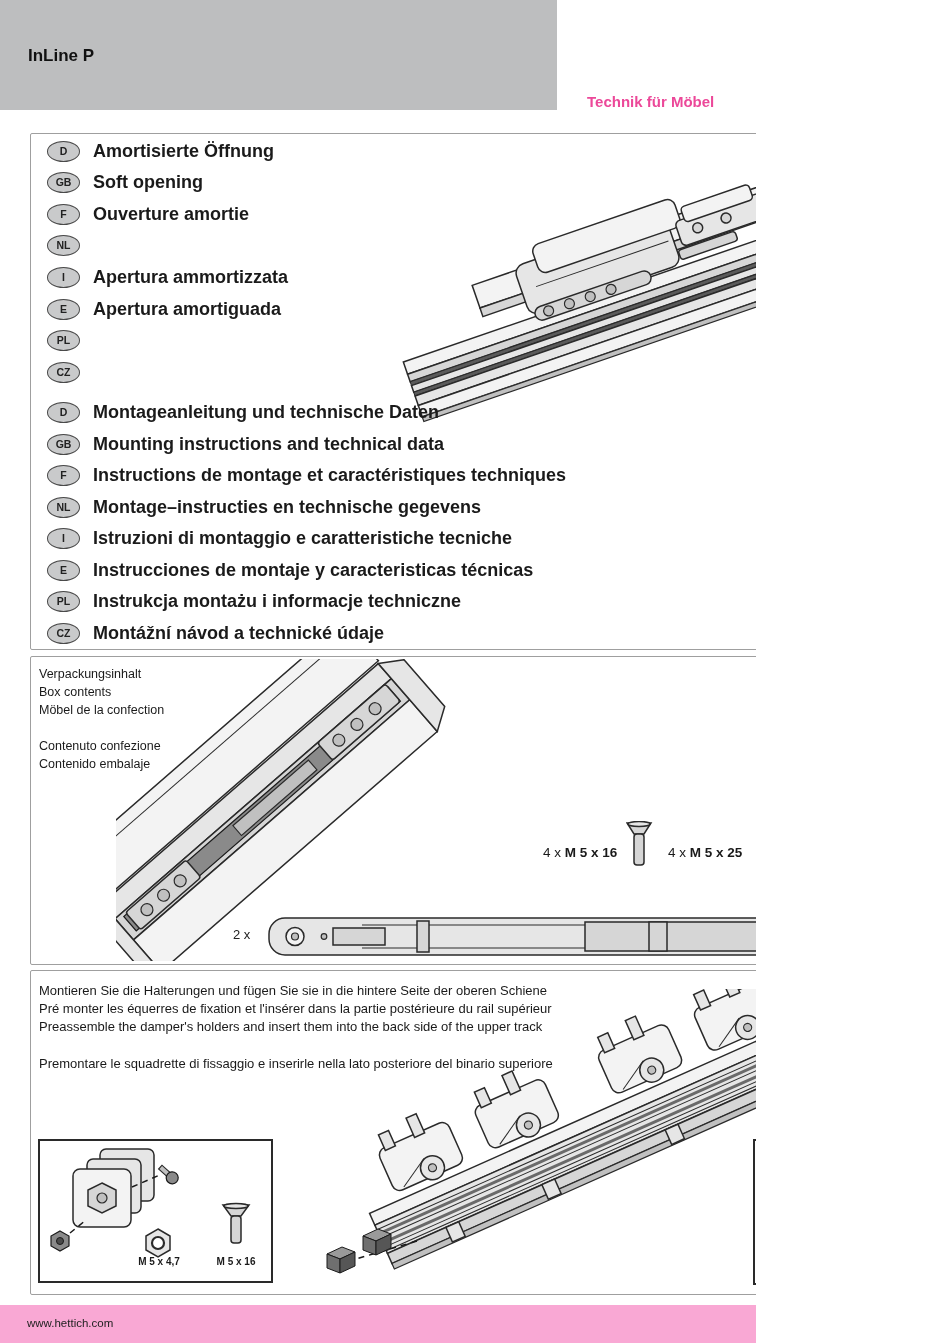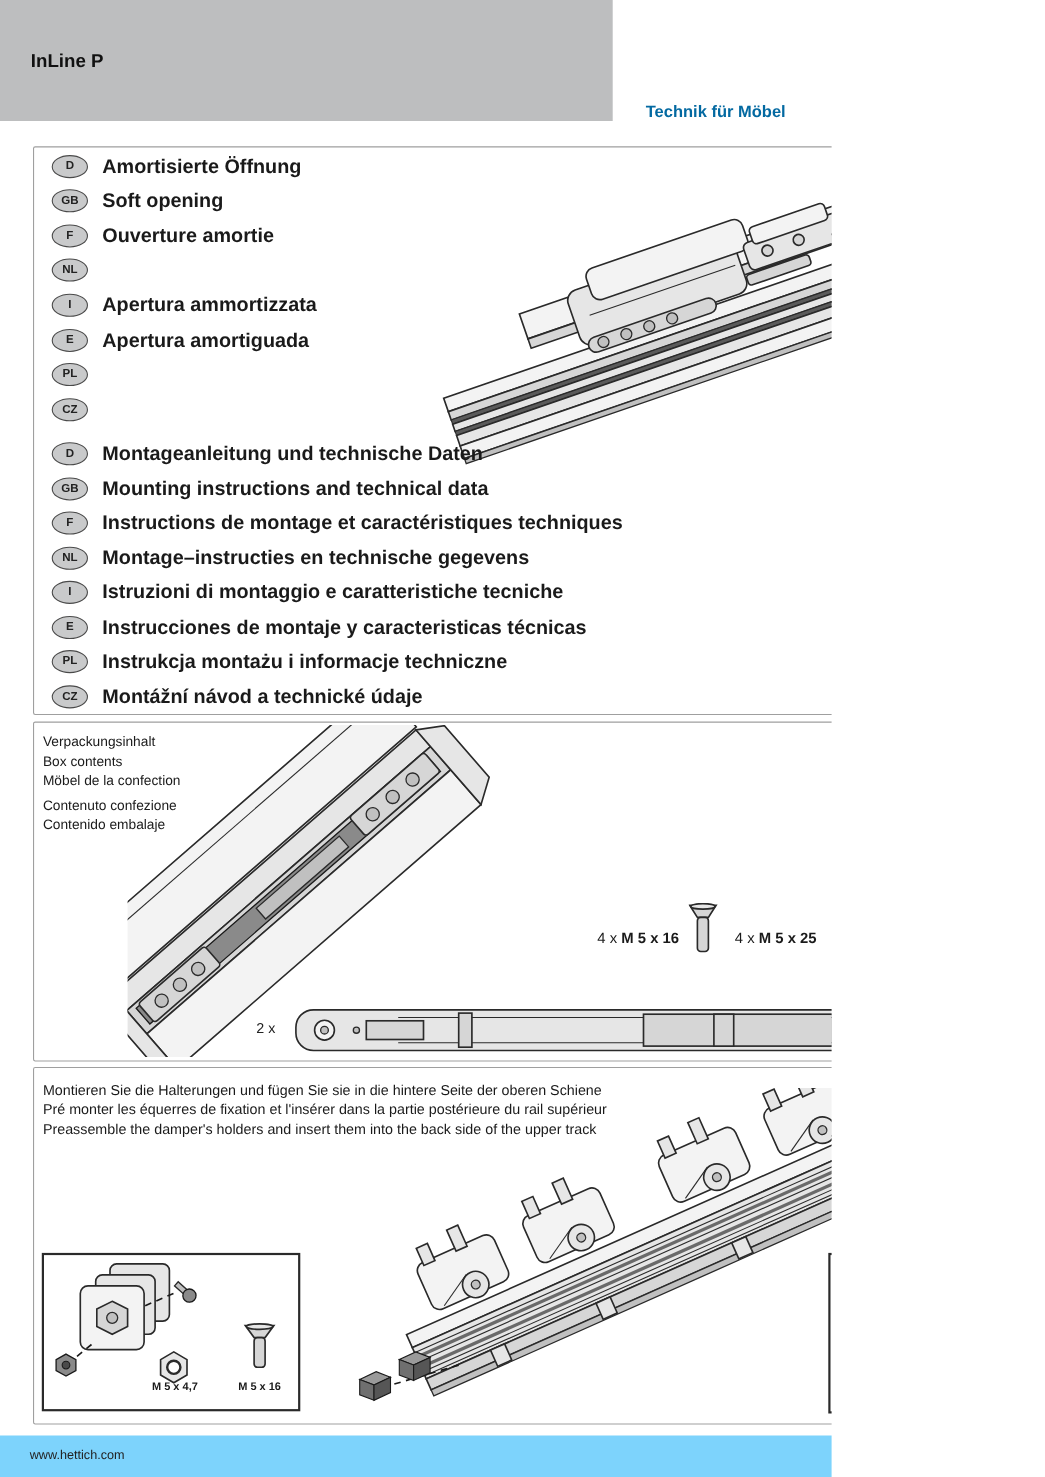--- a/index.html
+++ b/index.html
@@ -3,21 +3,21 @@
 <meta charset="utf-8">
 <style>
   html,body{margin:0;padding:0;}
   body{width:950px;height:1343px;position:relative;background:#fff;
        font-family:"Liberation Sans",sans-serif;color:#1a1a1a;}
   .page{position:absolute;left:0;top:0;width:756px;height:1343px;background:#fff;overflow:hidden;}
 
   
   .header-band{position:absolute;left:0;top:0;width:557px;height:110px;background:#bdbebf;}
   .page-title{position:absolute;left:28px;top:46px;font-size:17px;font-weight:bold;color:#111;}
-  .tagline{position:absolute;left:587px;top:93px;font-size:15px;font-weight:bold;color:#0369a1;}
+  .tagline{position:absolute;left:587px;top:93px;font-size:15px;font-weight:bold;color:#ec4899;}
   .logo{position:absolute;left:782px;top:4px;width:150px;height:114px;}
   .logo-text{position:absolute;left:2px;bottom:0;font-size:40px;font-weight:bold;letter-spacing:-1.5px;
              line-height:1;color:#141414;transform:scaleX(.98);transform-origin:left bottom;}
   .logo-stripes{position:absolute;right:4px;top:0;}
 
   
   .sec{position:absolute;left:30px;width:890px;border:1px solid #9f9f9f;border-radius:2px;background:#fff;}
   #sec1{top:133px;height:515px;}
   #sec2{top:656px;height:307px;}
   #sec3{top:970px;height:323px;}
@@ -25,35 +25,35 @@
   
   .lang-list{list-style:none;margin:0;padding:0;}
   .lang-row{position:absolute;left:16px;height:20px;display:flex;align-items:center;gap:13px;}
   .badge{display:inline-flex;align-items:center;justify-content:center;width:31px;height:19px;
          border:1.5px solid #4a4a4a;border-radius:50%;background:#c9cacb;
          font-size:10.5px;font-weight:bold;color:#222;flex:0 0 auto;}
   .lang-text{font-size:18px;font-weight:bold;white-space:nowrap;}
 
   
   .intro{position:absolute;left:8px;top:8px;font-size:12.5px;line-height:18px;}
-  .intro .gap{margin-top:4px;}
+  .intro .gap{margin-top:18px;}
   .qty{font-size:13px;color:#222;}
   .holder-qty{position:absolute;left:747px;top:27px;}
   .part{position:absolute;font-size:13.5px;white-space:nowrap;}
   .part .b{font-weight:bold;}
   .rail-qty{position:absolute;left:202px;top:270px;}
   .inset{position:absolute;background:#fff;border:2px solid #2a2a2a;}
   .inset-label{position:absolute;font-size:10px;font-weight:bold;text-align:center;white-space:nowrap;}
 
   
   .instr{position:absolute;left:8px;top:11px;font-size:13px;line-height:18px;}
   .instr .gap{margin-top:19px;}
 
   
-  .footer{position:absolute;left:0;top:1305px;width:950px;height:38px;background:#7dd3fc;}
+  .footer{position:absolute;left:0;top:1305px;width:950px;height:38px;background:#f9a8d4;}
   .footer-url{position:absolute;left:27px;top:12px;font-size:11.5px;color:#222;}
 
   svg{position:absolute;overflow:hidden;}
   .s1{fill:#f3f3f3;stroke:#2a2a2a;stroke-width:1.5;}
   .s2{fill:#e6e6e6;stroke:#2a2a2a;stroke-width:1.5;}
   .s3{fill:#d6d6d6;stroke:#2a2a2a;stroke-width:1.5;}
   .s4{fill:#c0c0c0;stroke:#2a2a2a;stroke-width:1.2;}
   .dk{fill:#5a5a5a;stroke:#2a2a2a;stroke-width:1;}
   .dk2{fill:#8a8a8a;stroke:#1a1a1a;stroke-width:1.2;}
   .thin{stroke:#2a2a2a;stroke-width:1;fill:none;}
@@ -274,20 +274,21 @@
       <circle class="s1" cx="622" cy="21.5" r="9" stroke-width="2"></circle>
       <circle class="s4" cx="622" cy="21.5" r="3.5"></circle>
     </svg>
   </section>
 
   <section class="sec" id="sec3">
     <div class="instr">
       <div>Montieren Sie die Halterungen und fügen Sie sie in die hintere Seite der oberen Schiene</div>
       <div>Pré monter les équerres de fixation et l'insérer dans la partie postérieure du rail supérieur</div>
       <div>Preassemble the damper's holders and insert them into the back side of the upper track</div>
+      <div class="gap">Premontare le squadrette di fissaggio e inserirle nella lato posteriore del binario superiore</div>
     </div>
 
     <svg style="left:290px;top:18px" width="600" height="302">
       <g transform="rotate(-24 299 150)">
         <rect class="s1" x="40" y="116" width="520" height="13"></rect>
         <rect class="s2" x="40" y="129" width="520" height="31"></rect>
         <line class="thin" x1="40" y1="134" x2="560" y2="134"></line>
         <rect x="40" y="137" width="520" height="3" fill="#6a6a6a"></rect>
         <line class="thin" x1="40" y1="143" x2="560" y2="143"></line>
         <rect x="40" y="147" width="520" height="3" fill="#6a6a6a"></rect>

